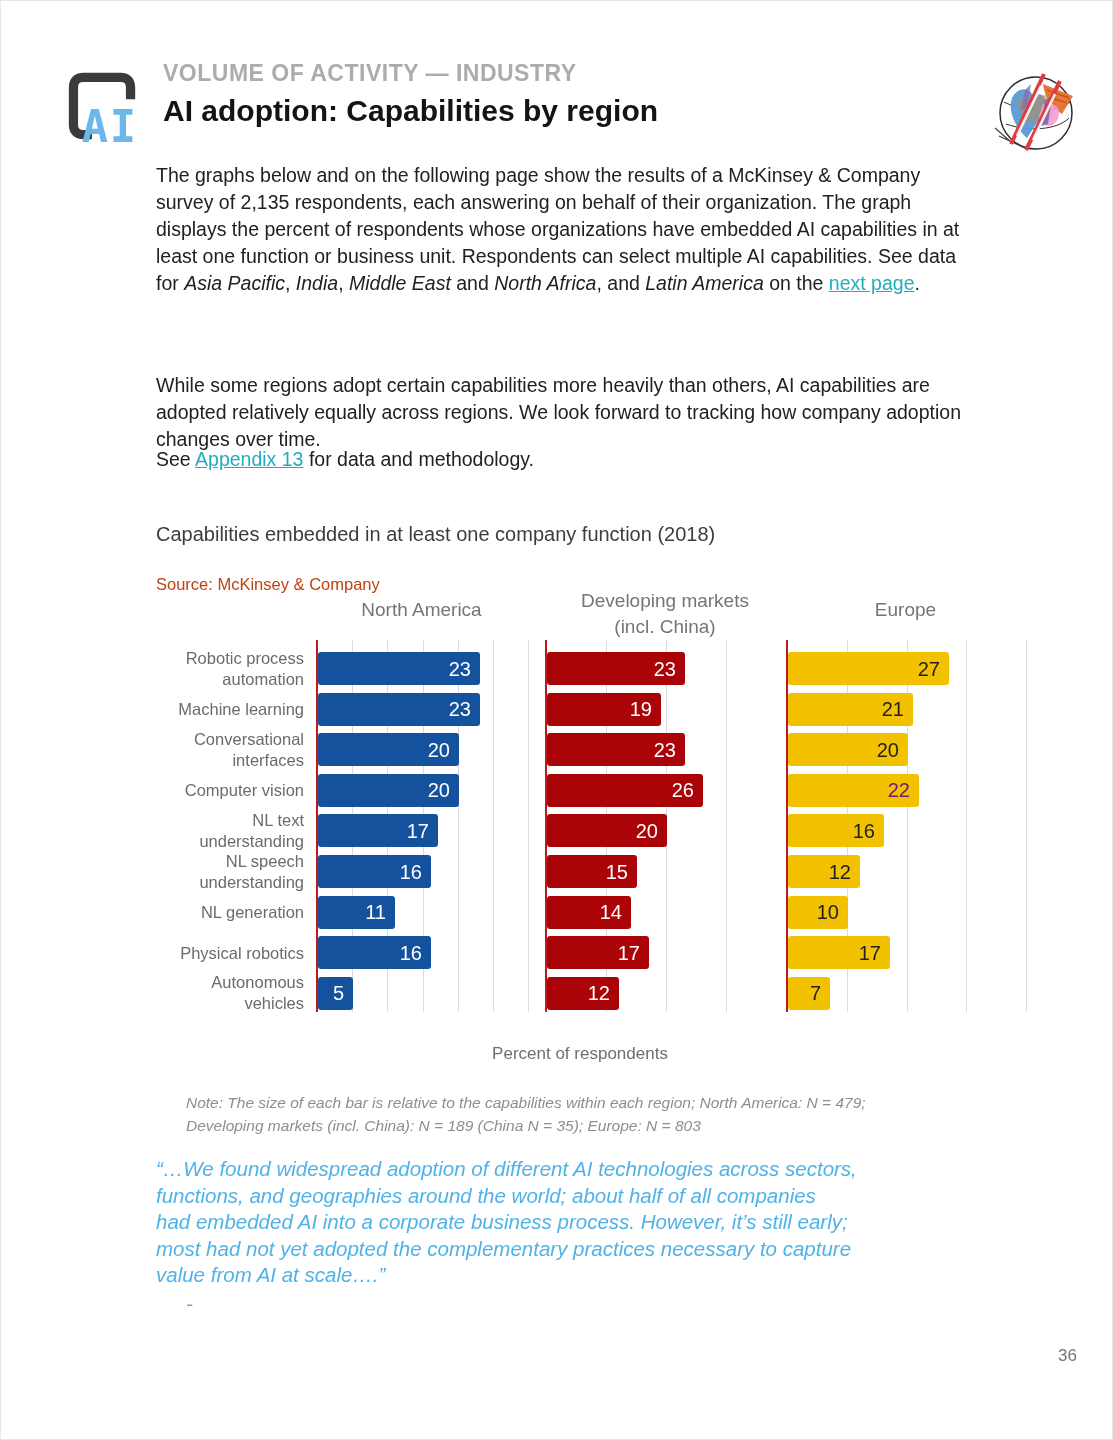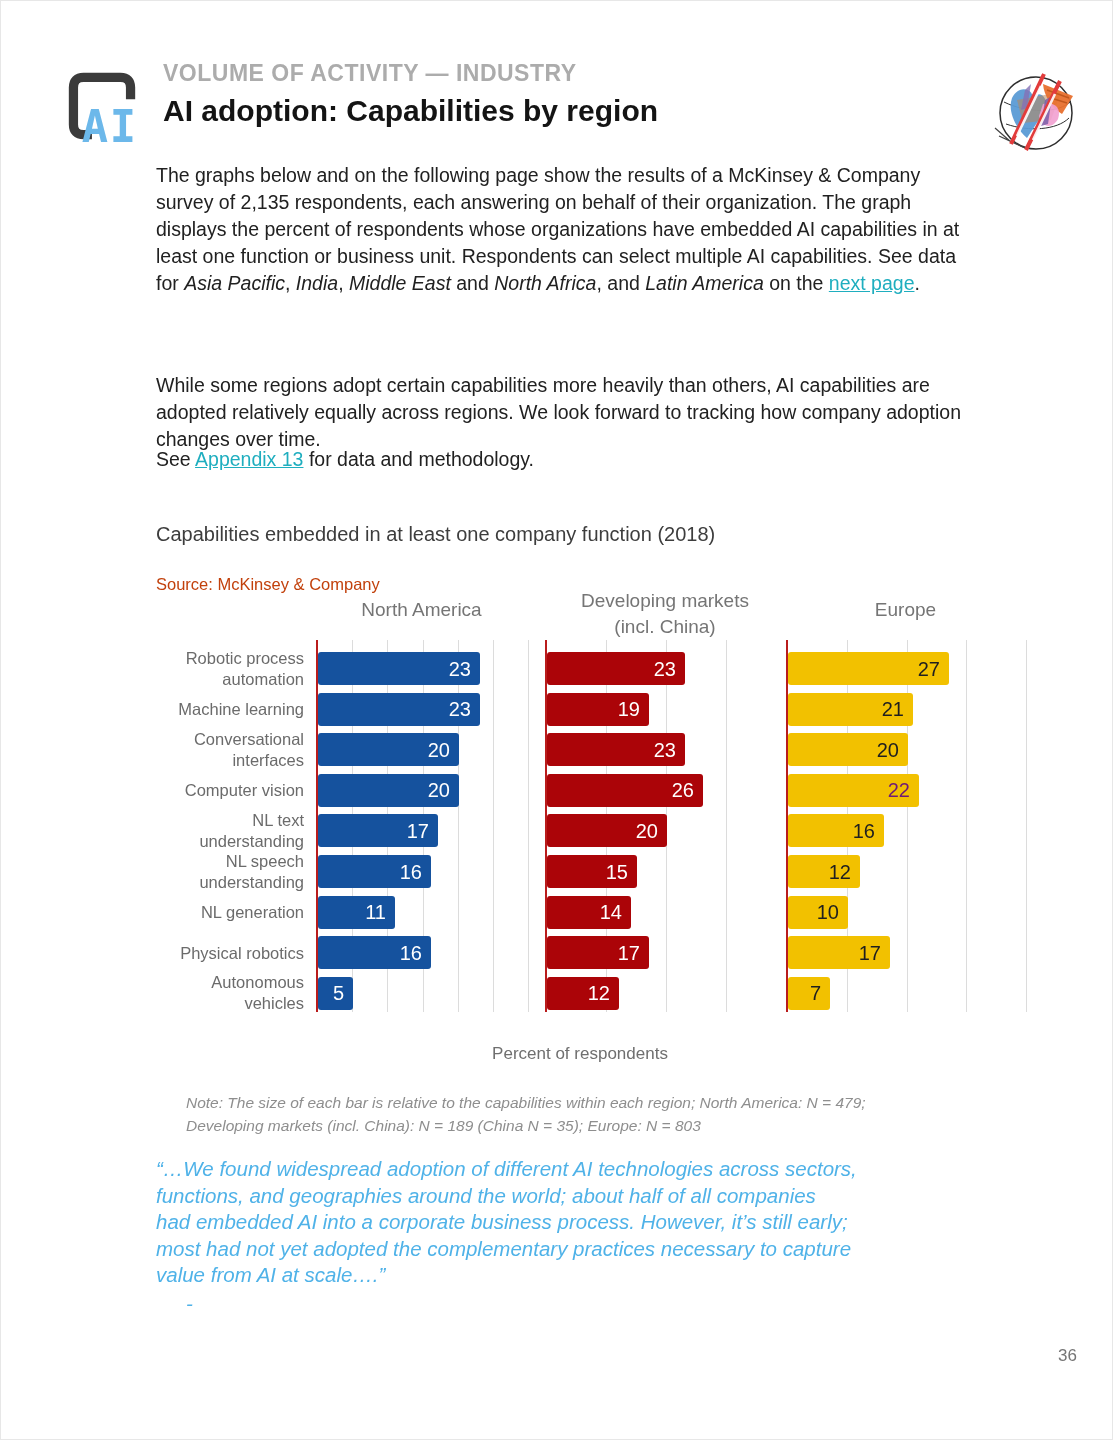--- a/index.html
+++ b/index.html
@@ -142,21 +142,21 @@
     <div class="panel-header" style="left: 395px; width: 240px; top: 0px;">Developing markets
 (incl. China)</div>
     <div class="plot" style="left: 395px; width: 240px; height: 372px;">
       <div class="grid" style="left: 59px;"></div>
       <div class="grid" style="left: 119px;"></div>
       <div class="grid" style="left: 179px;"></div>
       <div class="grid" style="left: 239px;"></div>
       <div class="bar" style="top: 12px; width: 138px; background: rgb(171, 4, 8);">
         <div class="bar-val" style="color: rgb(255, 255, 255);">23</div>
       </div>
-      <div class="bar" style="top: 52.6px; width: 102px; background: rgb(171, 4, 8);">
+      <div class="bar" style="top: 52.6px; width: 114px; background: rgb(171, 4, 8);">
         <div class="bar-val" style="color: rgb(255, 255, 255);">19</div>
       </div>
       <div class="bar" style="top: 93.2px; width: 138px; background: rgb(171, 4, 8);">
         <div class="bar-val" style="color: rgb(255, 255, 255);">23</div>
       </div>
       <div class="bar" style="top: 133.8px; width: 156px; background: rgb(171, 4, 8);">
         <div class="bar-val" style="color: rgb(255, 255, 255);">26</div>
       </div>
       <div class="bar" style="top: 174.4px; width: 120px; background: rgb(171, 4, 8);">
         <div class="bar-val" style="color: rgb(255, 255, 255);">20</div>

